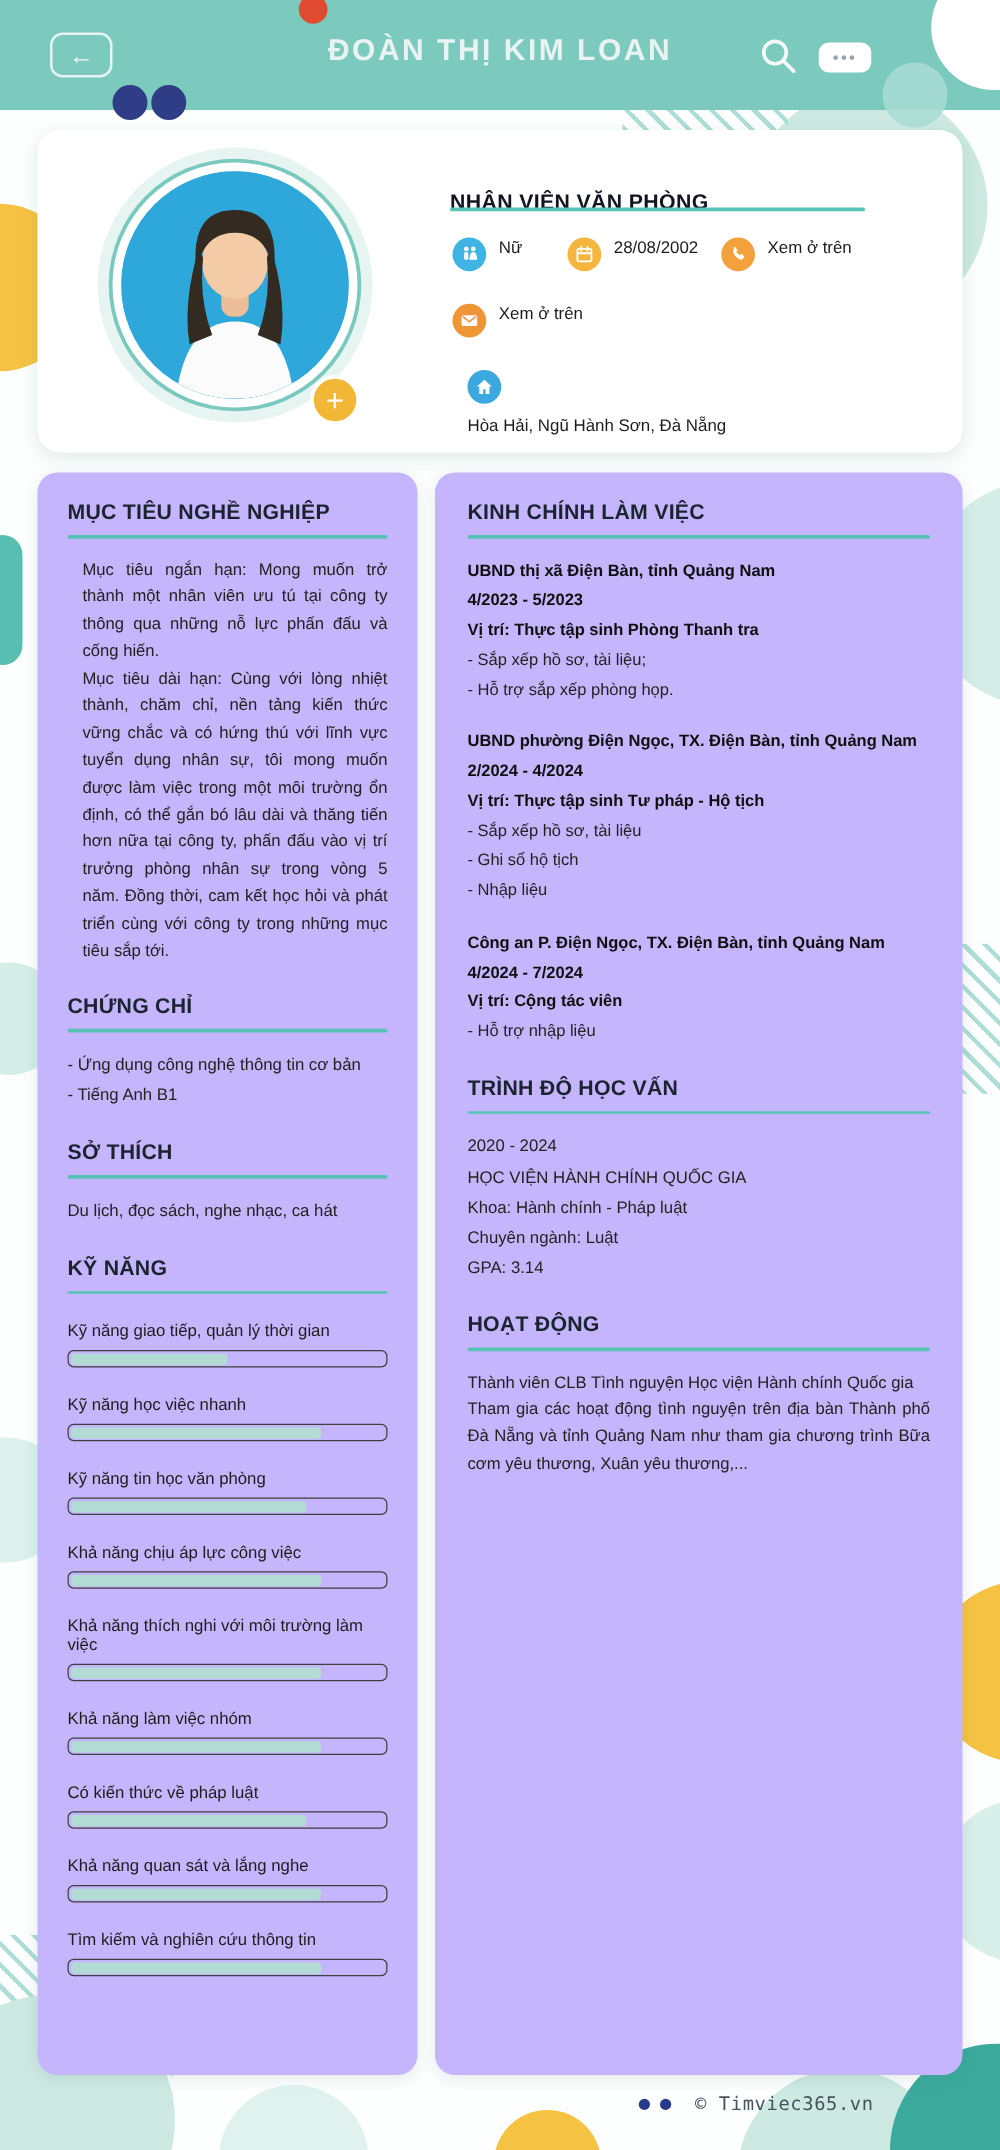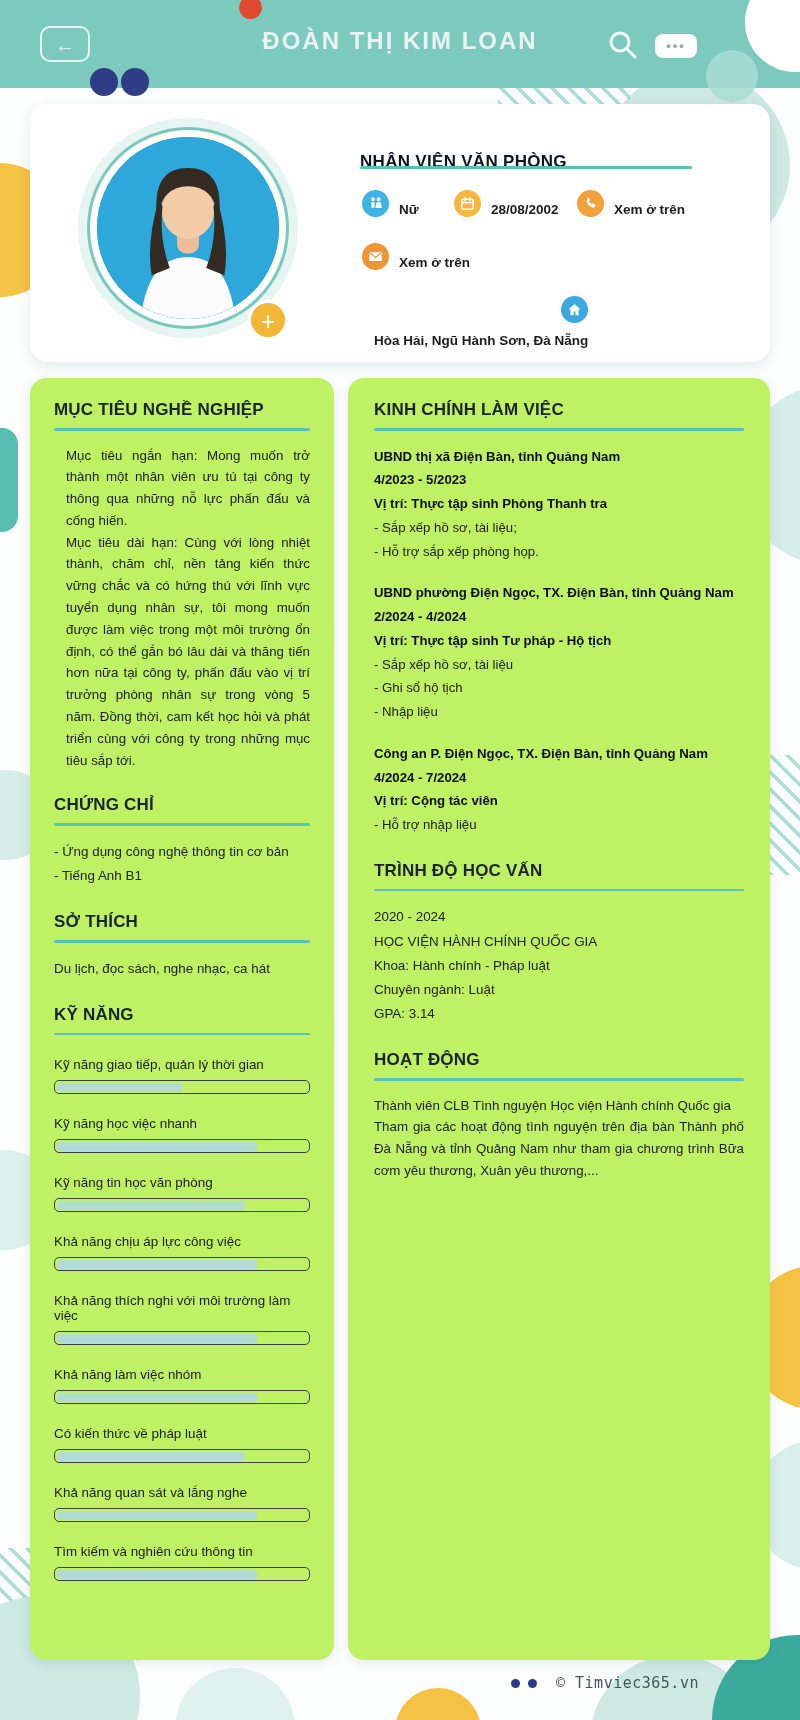--- a/index.html
+++ b/index.html
@@ -69,39 +69,39 @@
     display:flex; align-items:center; justify-content:center;
   }
   .avatar { width:182px; height:182px; border-radius:50%; overflow:hidden; background:#2EA7DB; }
   .plus-badge {
     position:absolute; left:218px; top:196px; width:40px; height:40px; border-radius:50%;
     background:#F2B737; border:3px solid #ffffff; color:#ffffff; font-size:25px; line-height:36px;
     text-align:center; cursor:pointer; padding:0; box-sizing:border-box; font-family:inherit;
   }
   .job-title { position:absolute; left:330px; top:34px; font-size:17px; font-weight:bold; color:#10151F; letter-spacing:.3px;margin-top:14px; }
   .job-rule  { position:absolute; left:330px; top:62px; width:332px; height:3px; background:#56C3B6; border-radius:2px; }
-  .info-item { position:absolute; display:flex; align-items:flex-end; gap:10px;font-weight:bold; }
+  .info-item { position:absolute; display:flex; align-items:flex-start; gap:10px; }
   .info-ic {
     width:27px; height:27px; border-radius:50%; flex:0 0 27px;
     display:flex; align-items:center; justify-content:center;
   }
   .ic-gender { background:#3FB3E3; } .ic-cal { background:#F4B63F; }
   .ic-phone { background:#F2A13C; } .ic-mail { background:#EE9636; } .ic-home { background:#3BA8DF; }
   .info-label { font-size:13.5px; color:#1C1C1C; }
   .row1 { top:86px; } .row2 { top:139px; } .row3 { top:192px; }
   .p-gender { left:332px; } .p-cal { left:424px; } .p-phone { left:547px; }
   .p-mail { left:332px; } .p-home { left:344px;flex-direction:column; }
 
   
   .main-cards {
     position:absolute; left:30px; top:378px; width:740px; height:1282px; z-index:5;
     display:flex; gap:14px;
   }
   .card {
-    background:#bef264; border-radius:16px; box-shadow:0 3px 12px rgba(50,110,100,.12);
+    background:#c4b5fd; border-radius:16px; box-shadow:0 3px 12px rgba(50,110,100,.12);
     box-sizing:border-box; height:100%; overflow:hidden;
   }
   .card-left  { width:304px; padding:22px 24px; }
   .card-right { flex:1; padding:22px 26px; }
   .section + .section { margin-top:24px; }
   .section-title { font-size:17px; font-weight:bold; color:#1B2330; letter-spacing:.2px; }
   .title-rule { height:2.5px; background:#56C3B6; border-radius:2px; margin:8px 0 14px 0; }
   .body-text { font-size:13.3px; line-height:1.64; color:#222; text-align:justify; white-space:pre-line; }
   .indent { padding-left:12px; }
   .plain-line { font-size:13.4px; line-height:1.8; color:#222; }

